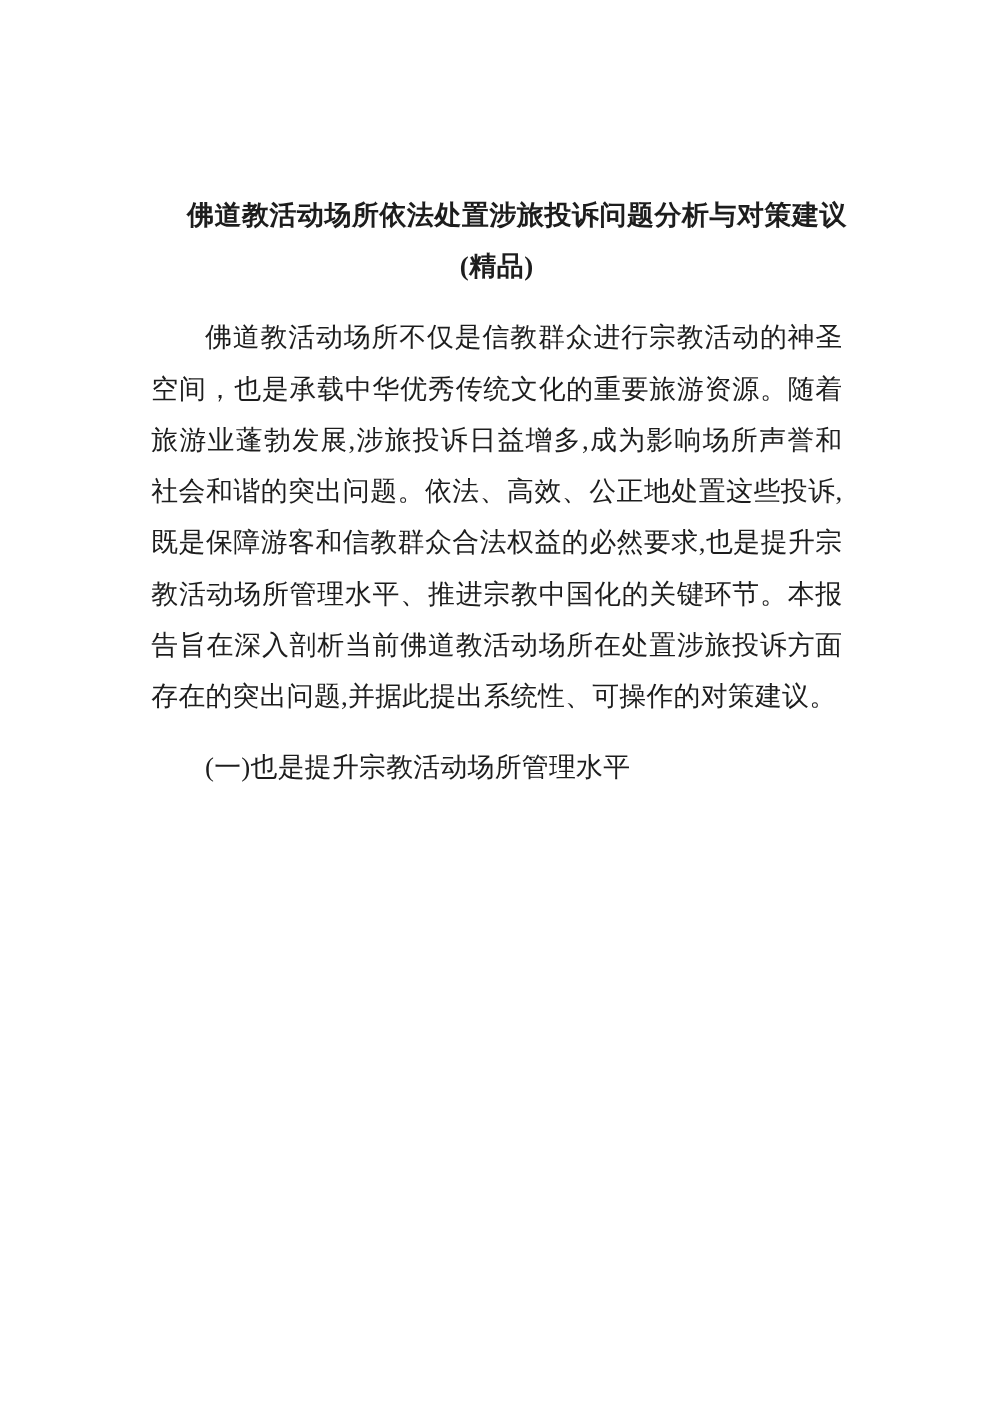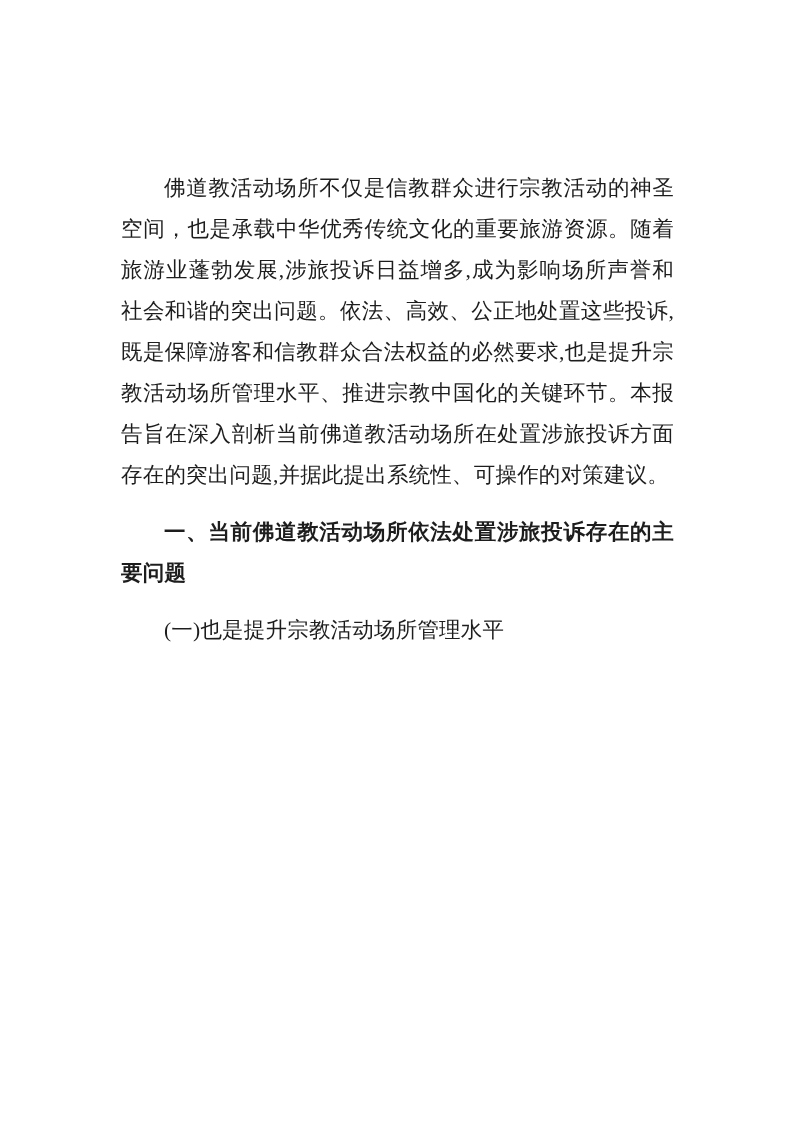--- a/index.html
+++ b/index.html
@@ -50,19 +50,20 @@
   .doc-body p.subheading {
     margin-top: 3px;
     margin-bottom: 14px;
   }
 </style>
 </head>
 <body>
 
 <div class="page">
   <h1 class="doc-title">
+    <span class="title-line1">佛道教活动场所依法处置涉旅投诉问题分析与对策建议</span>
+    <span class="title-line2">(精品)</span>
   </h1>
   <div class="doc-body">
       <p class="paragraph">佛道教活动场所不仅是信教群众进行宗教活动的神圣空间，也是承载中华优秀传统文化的重要旅游资源。随着旅游业蓬勃发展,涉旅投诉日益增多,成为影响场所声誉和社会和谐的突出问题。依法、高效、公正地处置这些投诉,既是保障游客和信教群众合法权益的必然要求,也是提升宗教活动场所管理水平、推进宗教中国化的关键环节。本报告旨在深入剖析当前佛道教活动场所在处置涉旅投诉方面存在的突出问题,并据此提出系统性、可操作的对策建议。</p>
-      <p class="heading">一、当前佛道教活动场所依法处置涉旅投诉存在的主要问题</p>
       <p class="subheading">(一)也是提升宗教活动场所管理水平</p>
     </div>
 </div>
 
 </body></html>

